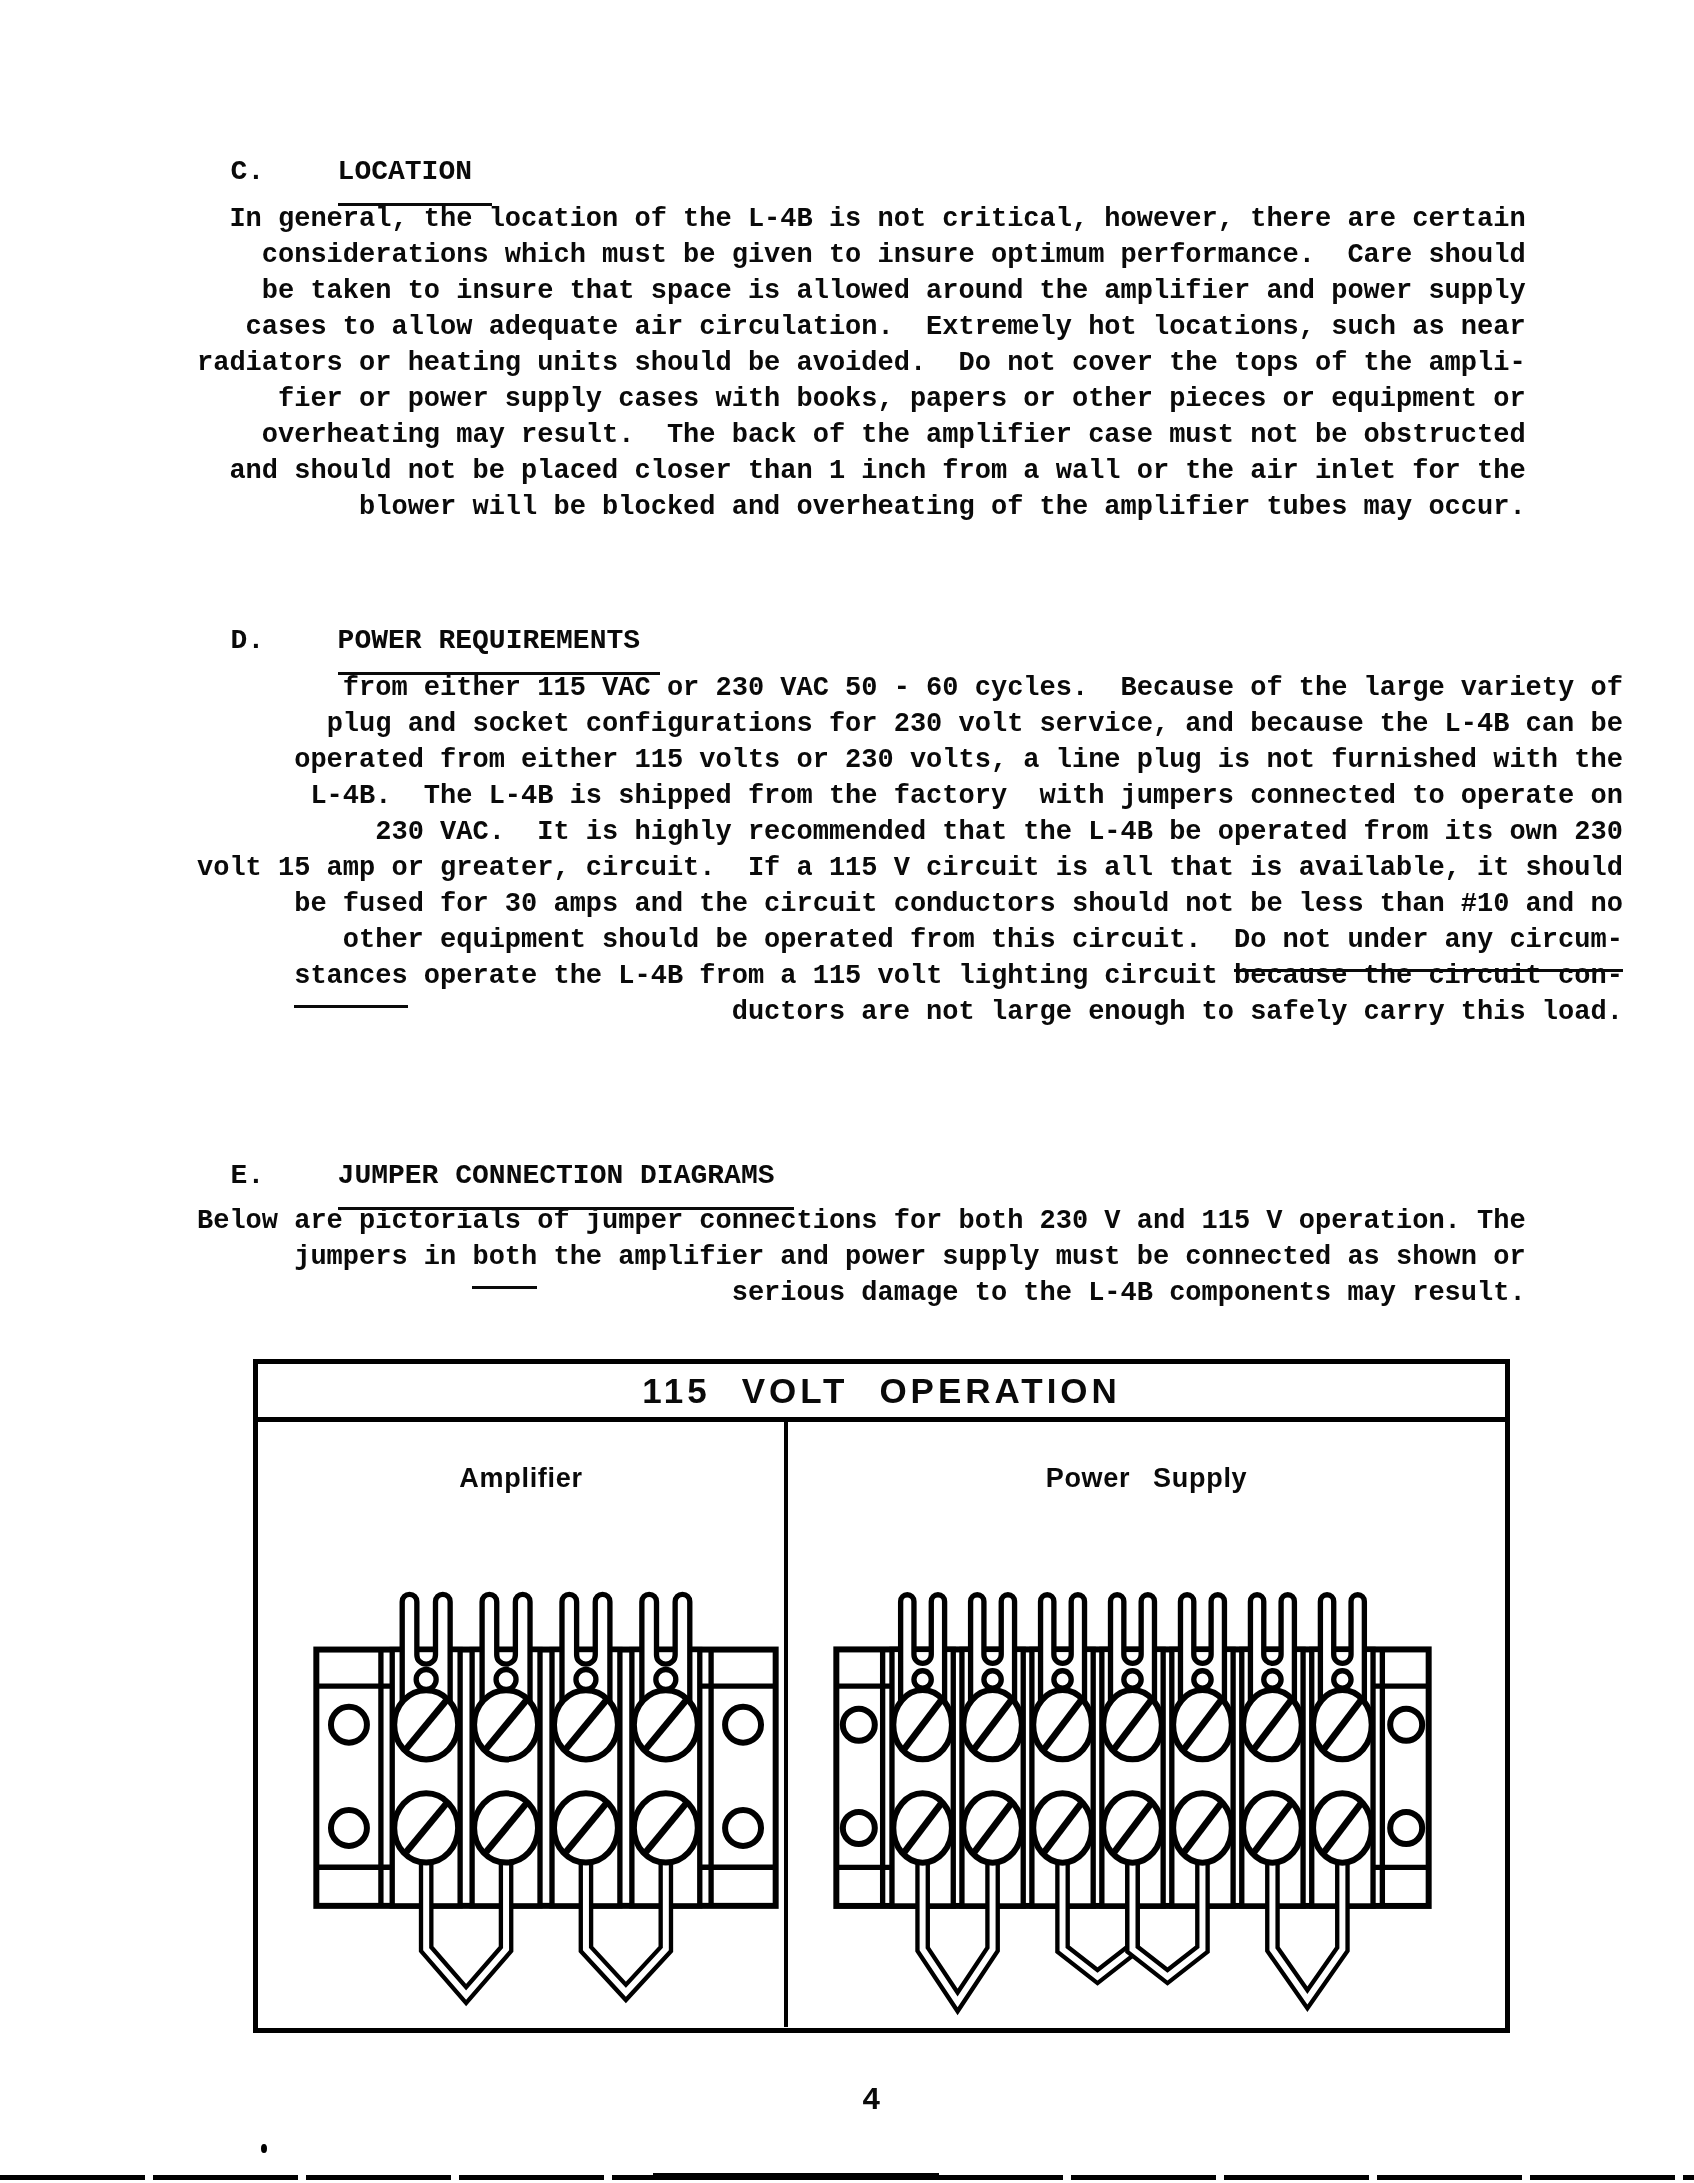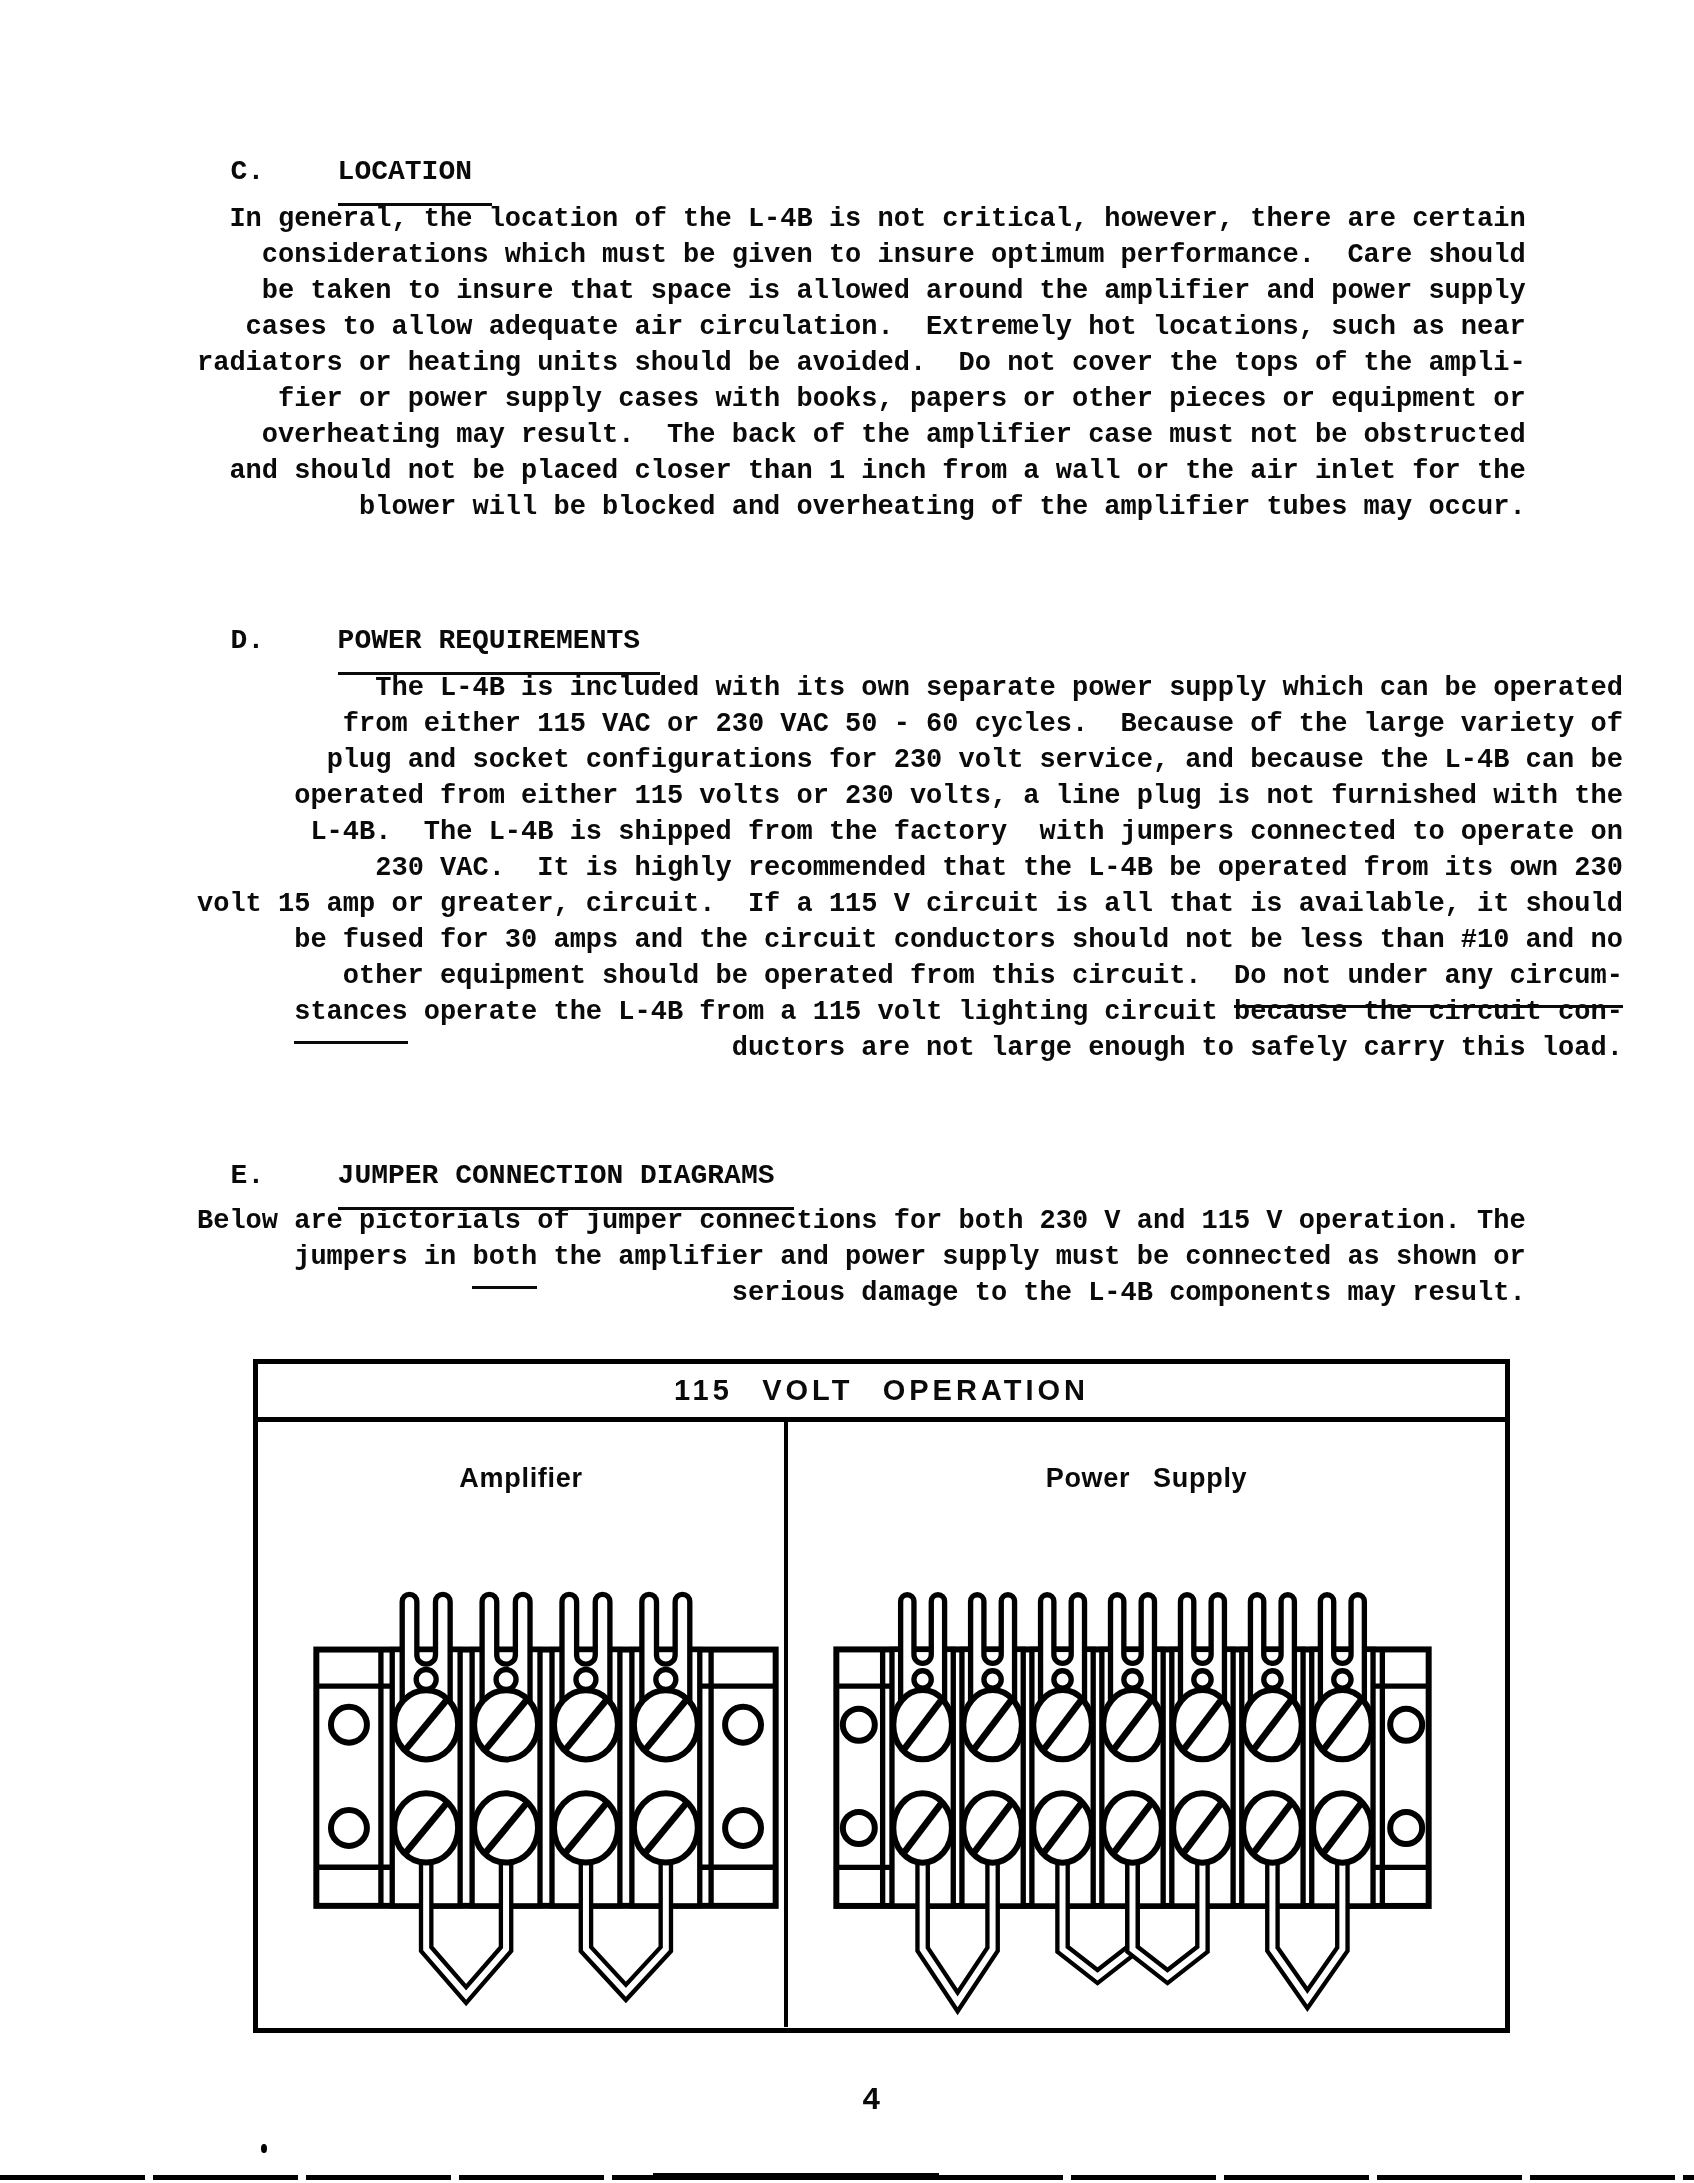--- a/index.html
+++ b/index.html
@@ -14,21 +14,21 @@
   .tline{white-space:pre;line-height:36px;height:36px;text-align:right;}
   .tline .u{border-bottom:3.3px solid #0a0a0a;padding-bottom:14px;}
 
   
   .diagram-box{
     position:absolute;left:253px;top:1359px;width:1247px;height:664px;
     border:5.3px solid #000;background:#fff;
   }
   .diagram-title{
     height:53px;border-bottom:5.3px solid #000;display:flex;align-items:center;justify-content:center;
-    font-family:"Liberation Sans","DejaVu Sans",sans-serif;font-weight:700;font-size:29px;
+    font-family:"Liberation Sans","DejaVu Sans",sans-serif;font-weight:700;font-size:35px;
     letter-spacing:4px;word-spacing:17.3px;white-space:pre;text-align:right;
   }
   .panels{position:relative;height:605px;display:flex;justify-content:center;}
   .panel{position:relative;height:100%;}
   .panel-amp{width:526px;border-right:4px solid #000;}
   .panel-ps{flex:1;}
   .panel-label{
     position:absolute;top:41px;left:0;right:0;text-align:center;
     font-family:"Liberation Sans","DejaVu Sans",sans-serif;font-weight:700;font-size:27px;
     letter-spacing:0.7px;word-spacing:14.7px;white-space:pre;
@@ -60,21 +60,20 @@
     <div class="tline">fier or power supply cases with books, papers or other pieces or equipment or</div>
     <div class="tline">overheating may result.  The back of the amplifier case must not be obstructed</div>
     <div class="tline">and should not be placed closer than 1 inch from a wall or the air inlet for the</div>
     <div class="tline">blower will be blocked and overheating of the amplifier tubes may occur.</div>
   </div>
 
 <div class="sec-heading" style="top:594px">
   <span class="sec-letter">D.</span><span class="sec-title">POWER REQUIREMENTS</span>
 </div>
 <div class="para" style="top:670px">
-    <div class="tline">The L-4B is included with its own separate power supply which can be operated</div>
     <div class="tline">from either 115 VAC or 230 VAC 50 - 60 cycles.  Because of the large variety of</div>
     <div class="tline">plug and socket configurations for 230 volt service, and because the L-4B can be</div>
     <div class="tline">operated from either 115 volts or 230 volts, a line plug is not furnished with the</div>
     <div class="tline">L-4B.  The L-4B is shipped from the factory  with jumpers connected to operate on</div>
     <div class="tline">230 VAC.  It is highly recommended that the L-4B be operated from its own 230</div>
     <div class="tline">volt 15 amp or greater, circuit.  If a 115 V circuit is all that is available, it should</div>
     <div class="tline">be fused for 30 amps and the circuit conductors should not be less than #10 and no</div>
     <div class="tline">other equipment should be operated from this circuit.  <span class="u">Do not under any circum-</span></div>
     <div class="tline"><span class="u">stances</span> operate the L-4B from a 115 volt lighting circuit because the circuit con-</div>
     <div class="tline">ductors are not large enough to safely carry this load.</div>

